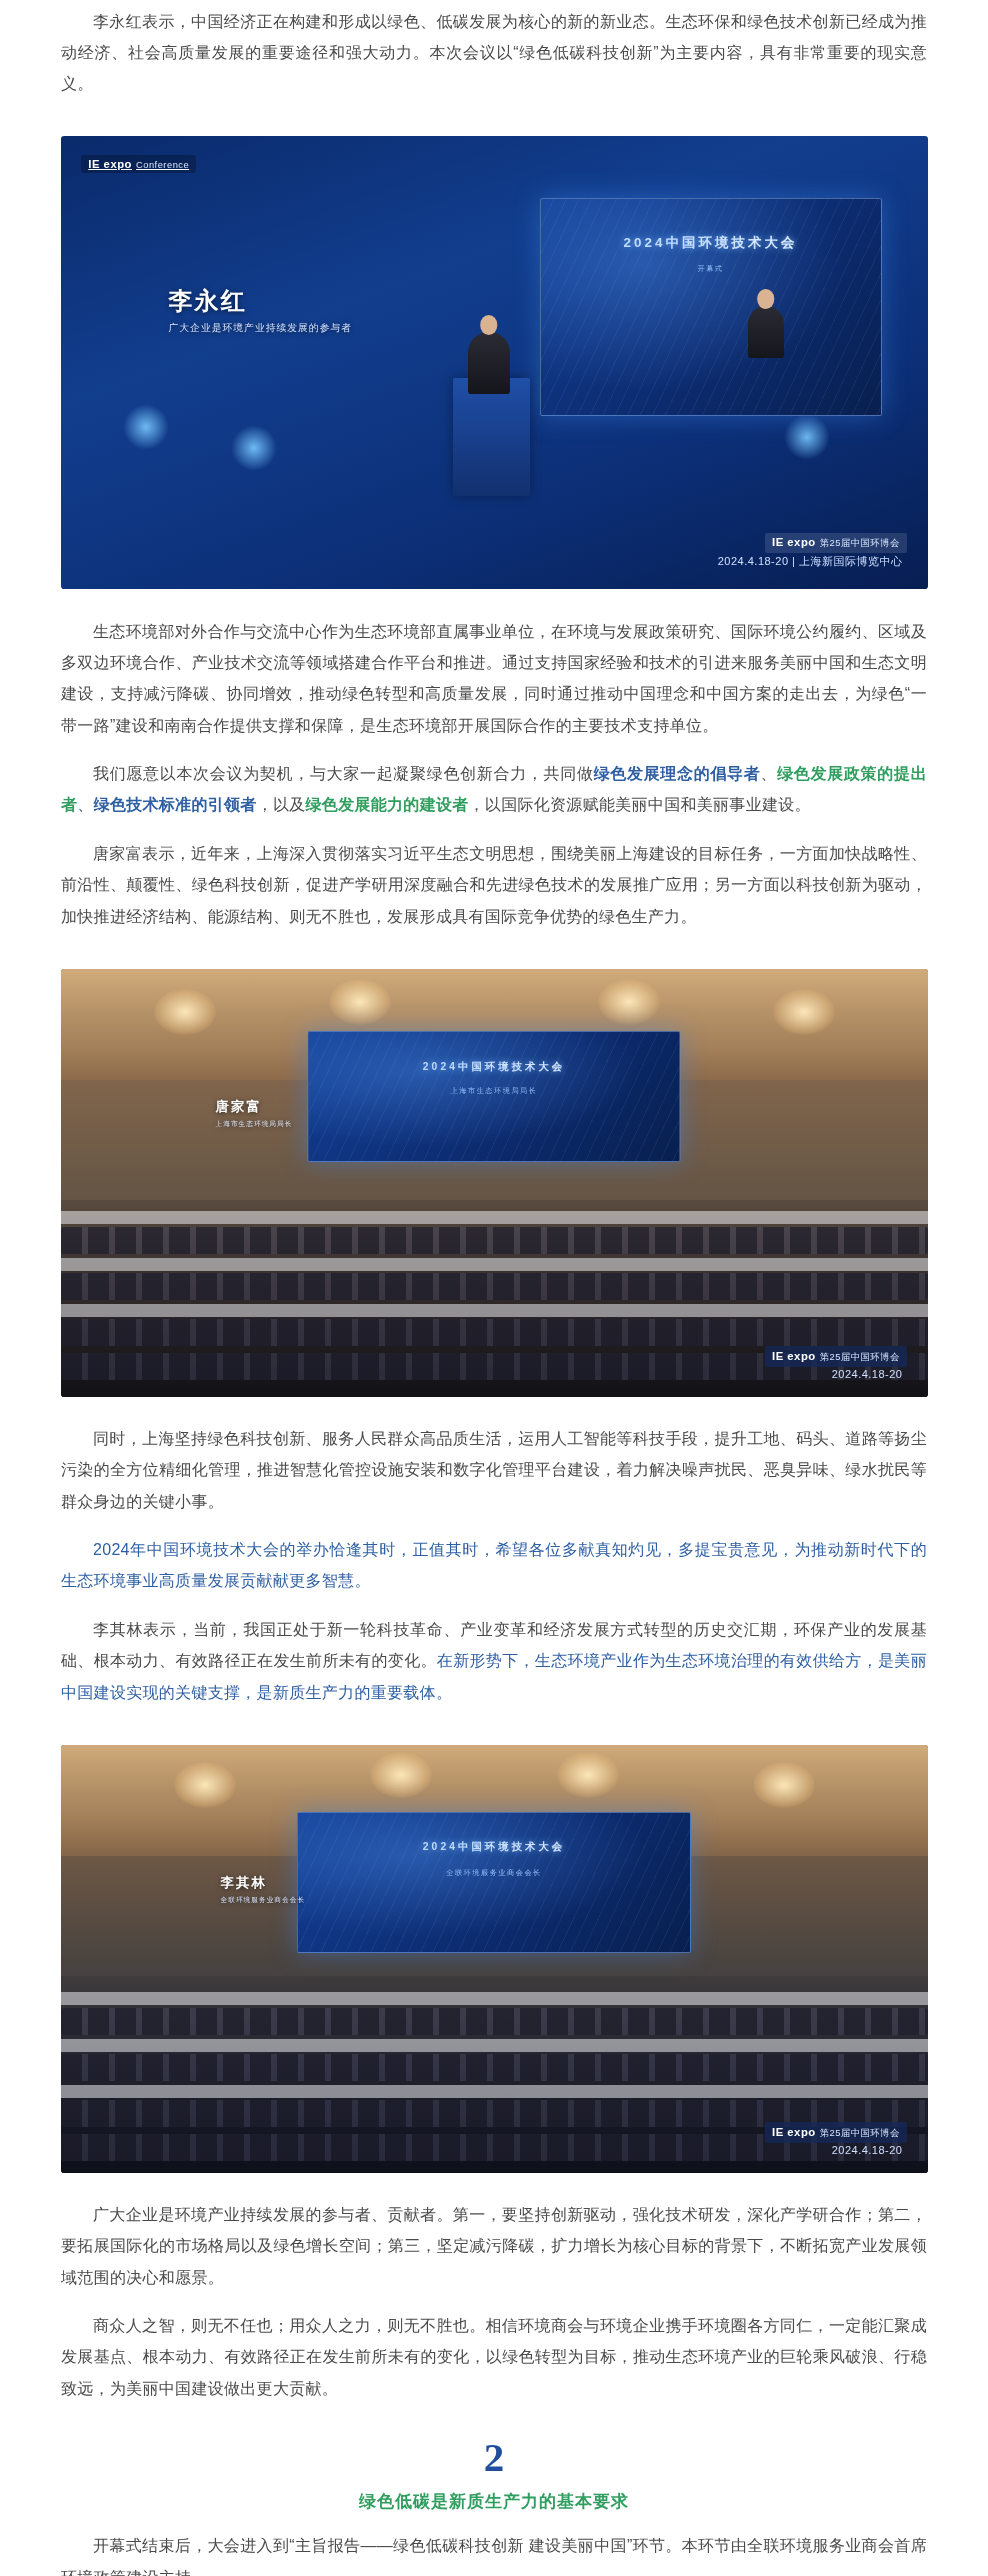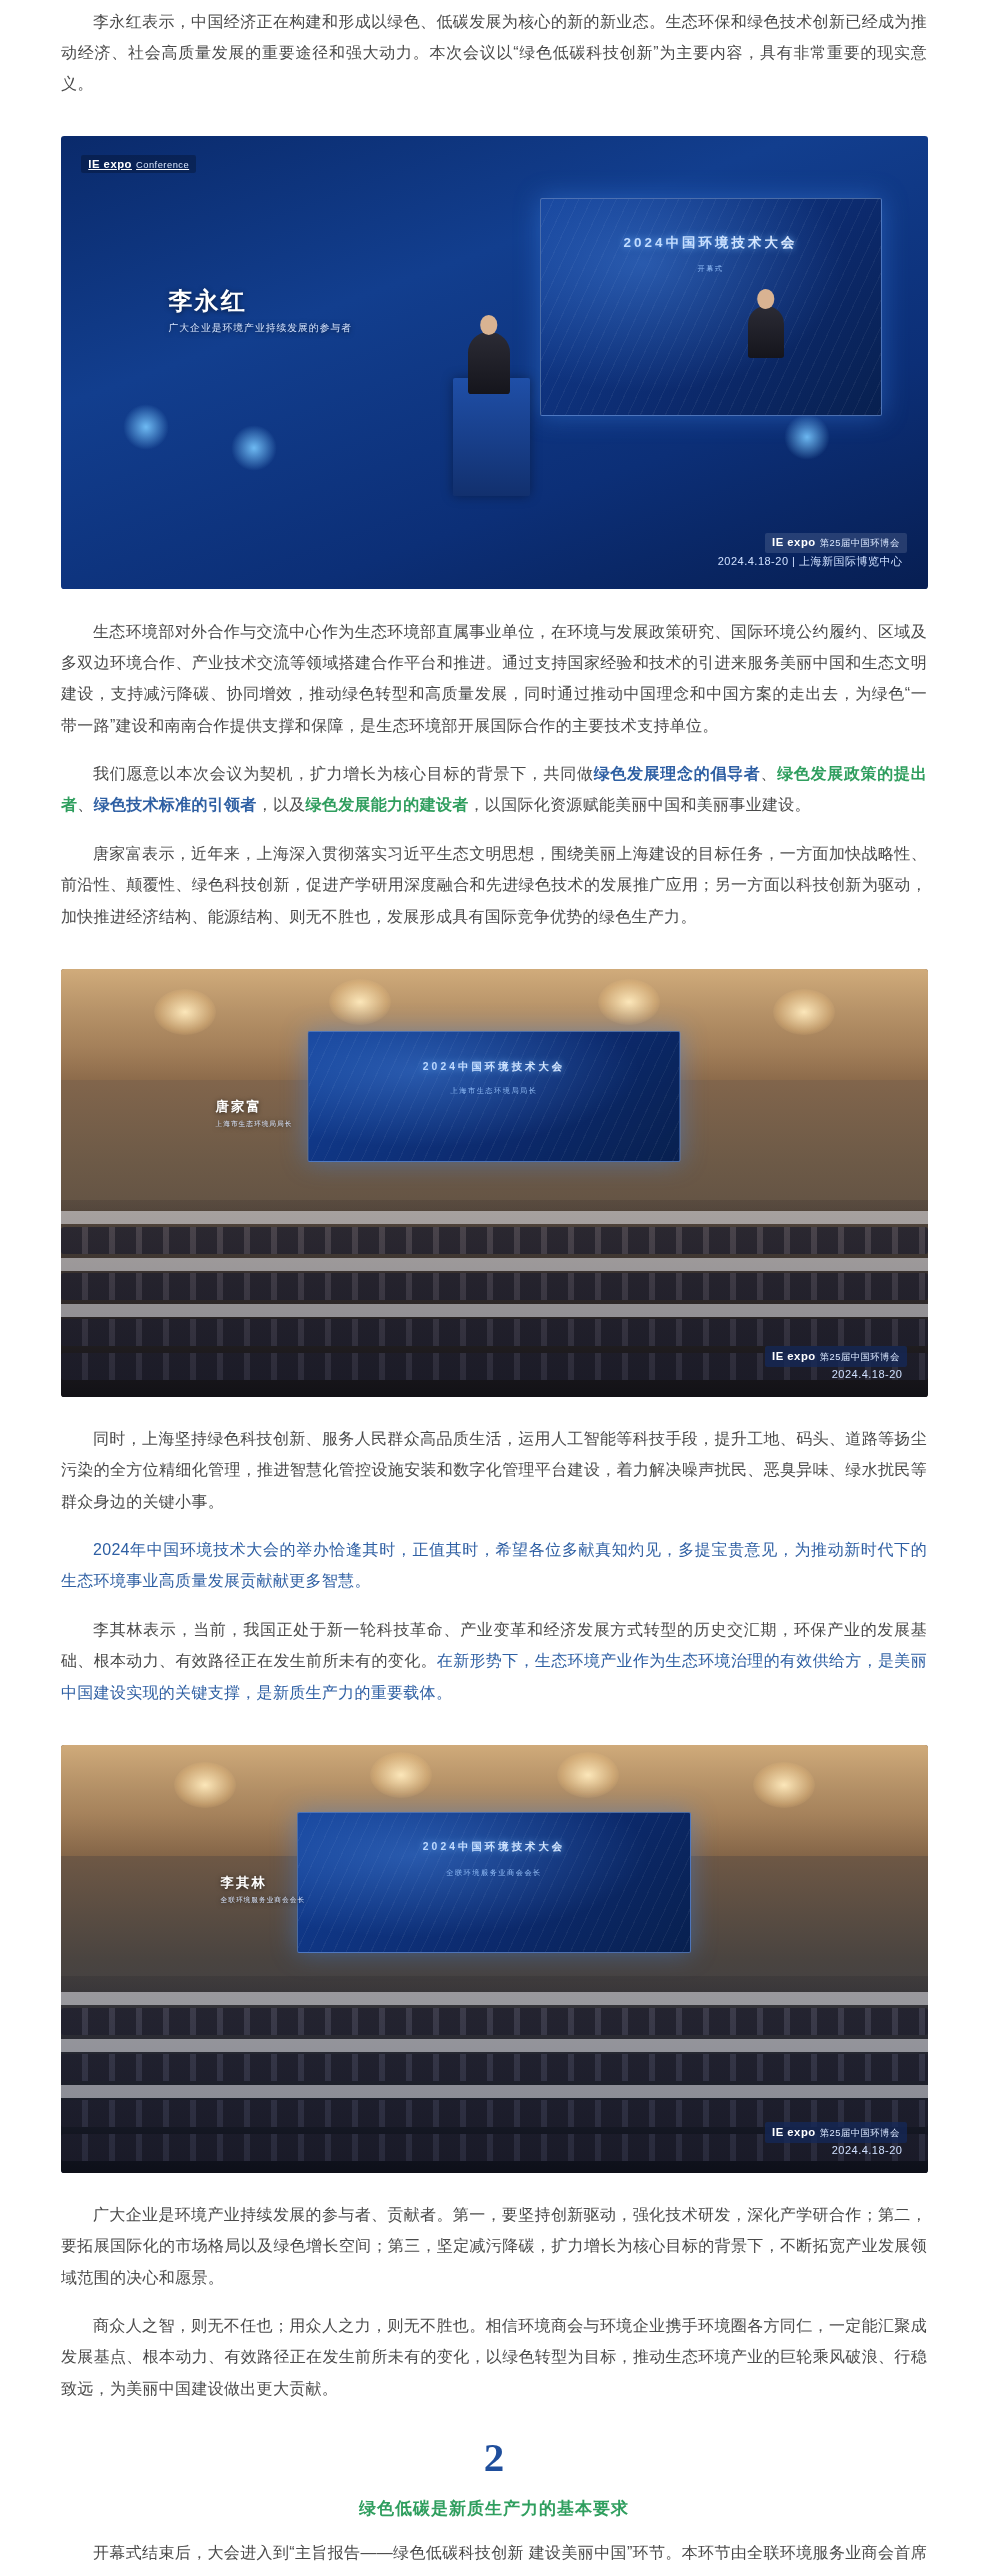--- a/index.html
+++ b/index.html
@@ -182,21 +182,21 @@
     z-index: -1;
   }
   .section .line1 {
     margin-top: 9.3px;
     font-size: 17px;
     color: #1f4e9c;
     font-weight: bold;
     letter-spacing: 1px;
   }
   .section .line2 {
-    margin-top: 11px;
+    margin-top: 4px;
     font-size: 17px;
     color: #2f9e5e;
     font-weight: bold;
     letter-spacing: 1px;
   }
 </style>
 </head>
 <body>
 
 <div class="page">
@@ -236,21 +236,21 @@
     <div class="logo-badge" style="right:20.6px; bottom:36px; background:rgba(255,255,255,.12);">
       <span class="iee">IE expo</span><span class="cn">第25届中国环博会</span>
     </div>
     <div class="date-tag" style="right:25px; bottom:20.6px;">2024.4.18-20 | 上海新国际博览中心</div>
   </div>
 
   <div class="content">
     <p class="para">生态环境部对外合作与交流中心作为生态环境部直属事业单位，在环境与发展政策研究、国际环境公约履约、区域及多双边环境合作、产业技术交流等领域搭建合作平台和推进。通过支持国家经验和技术的引进来服务美丽中国和生态文明建设，支持减污降碳、协同增效，推动绿色转型和高质量发展，同时通过推动中国理念和中国方案的走出去，为绿色“一带一路”建设和南南合作提供支撑和保障，是生态环境部开展国际合作的主要技术支持单位。</p>
 
     <p class="para">
-      <span>我们愿意以本次会议为契机，扩力增长为核心目标的背景下，共同做</span><span class="hl-bluebold">绿色发展理念的倡导者</span><span>、</span><span class="hl-greenbold">绿色发展政策的提出者</span><span>、</span><span class="hl-bluebold">绿色技术标准的引领者</span><span>，以及</span><span class="hl-greenbold">绿色发展能力的建设者</span><span>，以国际化资源赋能美丽中国和美丽事业建设。</span>
+      <span>我们愿意以本次会议为契机，与大家一起凝聚绿色创新合力，共同做</span><span class="hl-bluebold">绿色发展理念的倡导者</span><span>、</span><span class="hl-greenbold">绿色发展政策的提出者</span><span>、</span><span class="hl-bluebold">绿色技术标准的引领者</span><span>，以及</span><span class="hl-greenbold">绿色发展能力的建设者</span><span>，以国际化资源赋能美丽中国和美丽事业建设。</span>
     </p>
 
     <p class="para">唐家富表示，近年来，上海深入贯彻落实习近平生态文明思想，围绕美丽上海建设的目标任务，一方面加快战略性、前沿性、颠覆性、绿色科技创新，促进产学研用深度融合和先进绿色技术的发展推广应用；另一方面以科技创新为驱动，加快推进经济结构、能源结构、则无不胜也，发展形成具有国际竞争优势的绿色生产力。</p>
   </div>
 
   <div class="photo p2">
     <div class="hall-ceiling"></div>
     <div class="chandelier" style="left:93px; top:20.6px;"></div>
     <div class="chandelier" style="left:268px; top:10.3px;"></div>
     <div class="chandelier" style="right:268px; top:10.3px;"></div>

